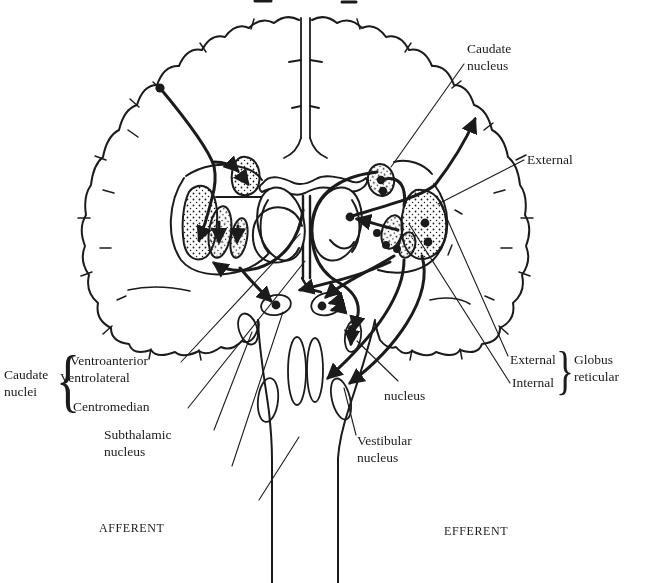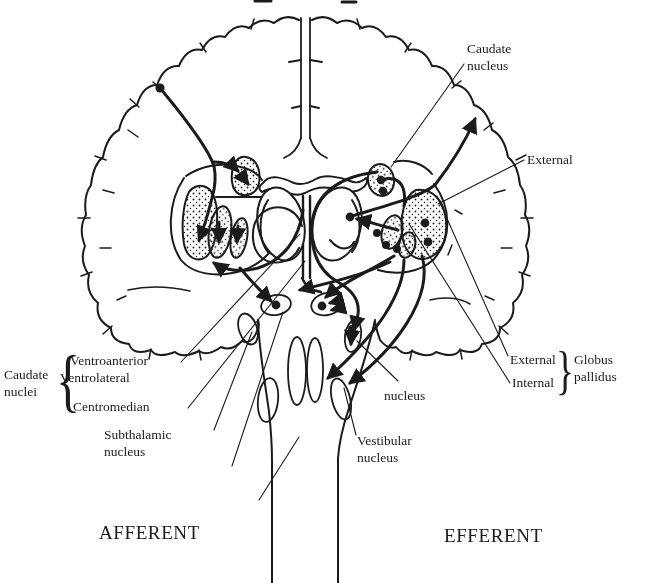--- a/index.html
+++ b/index.html
@@ -2,21 +2,21 @@
 <html style="--ink: #1b1b1b; --bg: #ffffff;"><head>
 <meta charset="utf-8">
 <style>
   :root{ --ink:#1b1b1b; --bg:#ffffff; }
   html,body{margin:0;padding:0;}
   body{font-family:"Liberation Serif",serif;}
   .stage{position:relative;width:627px;height:583px;background:var(--bg);overflow:hidden;}
   .stage svg{position:absolute;left:0;top:0;}
   .lbl{position:absolute;font-family:"Liberation Serif",serif;font-size:13.5px;
        line-height:1.26;color:var(--ink);white-space:nowrap;}
-  .cap{font-size:19px;letter-spacing:.6px;}
+  .cap{font-size:12px;letter-spacing:.6px;}
   .brace{position:absolute;font-family:"Liberation Serif",serif;color:var(--ink);
          transform:scaleX(.72);transform-origin:left center;font-weight:400;}
   .ln{display:block;}
 </style>
 </head>
 <body>
 
 <div class="stage">
 
 <svg width="653" height="583" viewBox="0 0 653 583">
@@ -206,21 +206,21 @@
     <span class="ln">nucleus</span>
   </div>
 
   <div class="lbl" style="left:527px;top:151px">External</div>
 
   <div class="lbl" style="left:510px;top:351px">External</div>
   <div class="lbl" style="left:512px;top:374px">Internal</div>
   <div class="brace" style="left:556px;top:344px;font-size:52px;line-height:54px">}</div>
   <div class="lbl" style="left:574px;top:351px">
     <span class="ln">Globus</span>
-    <span class="ln">pallidus</span>
+    <span class="ln">reticular</span>
   </div>
 
   <div class="lbl" style="left:4px;top:366px">
     <span class="ln">Caudate</span>
     <span class="ln">nuclei</span>
   </div>
   <div class="brace" style="left:56px;top:345px;font-size:70px;line-height:72px">{</div>
   <div class="lbl" style="left:70px;top:352px">Ventroanterior</div>
   <div class="lbl" style="left:60px;top:369px">Ventrolateral</div>
   <div class="lbl" style="left:73px;top:398px">Centromedian</div>

